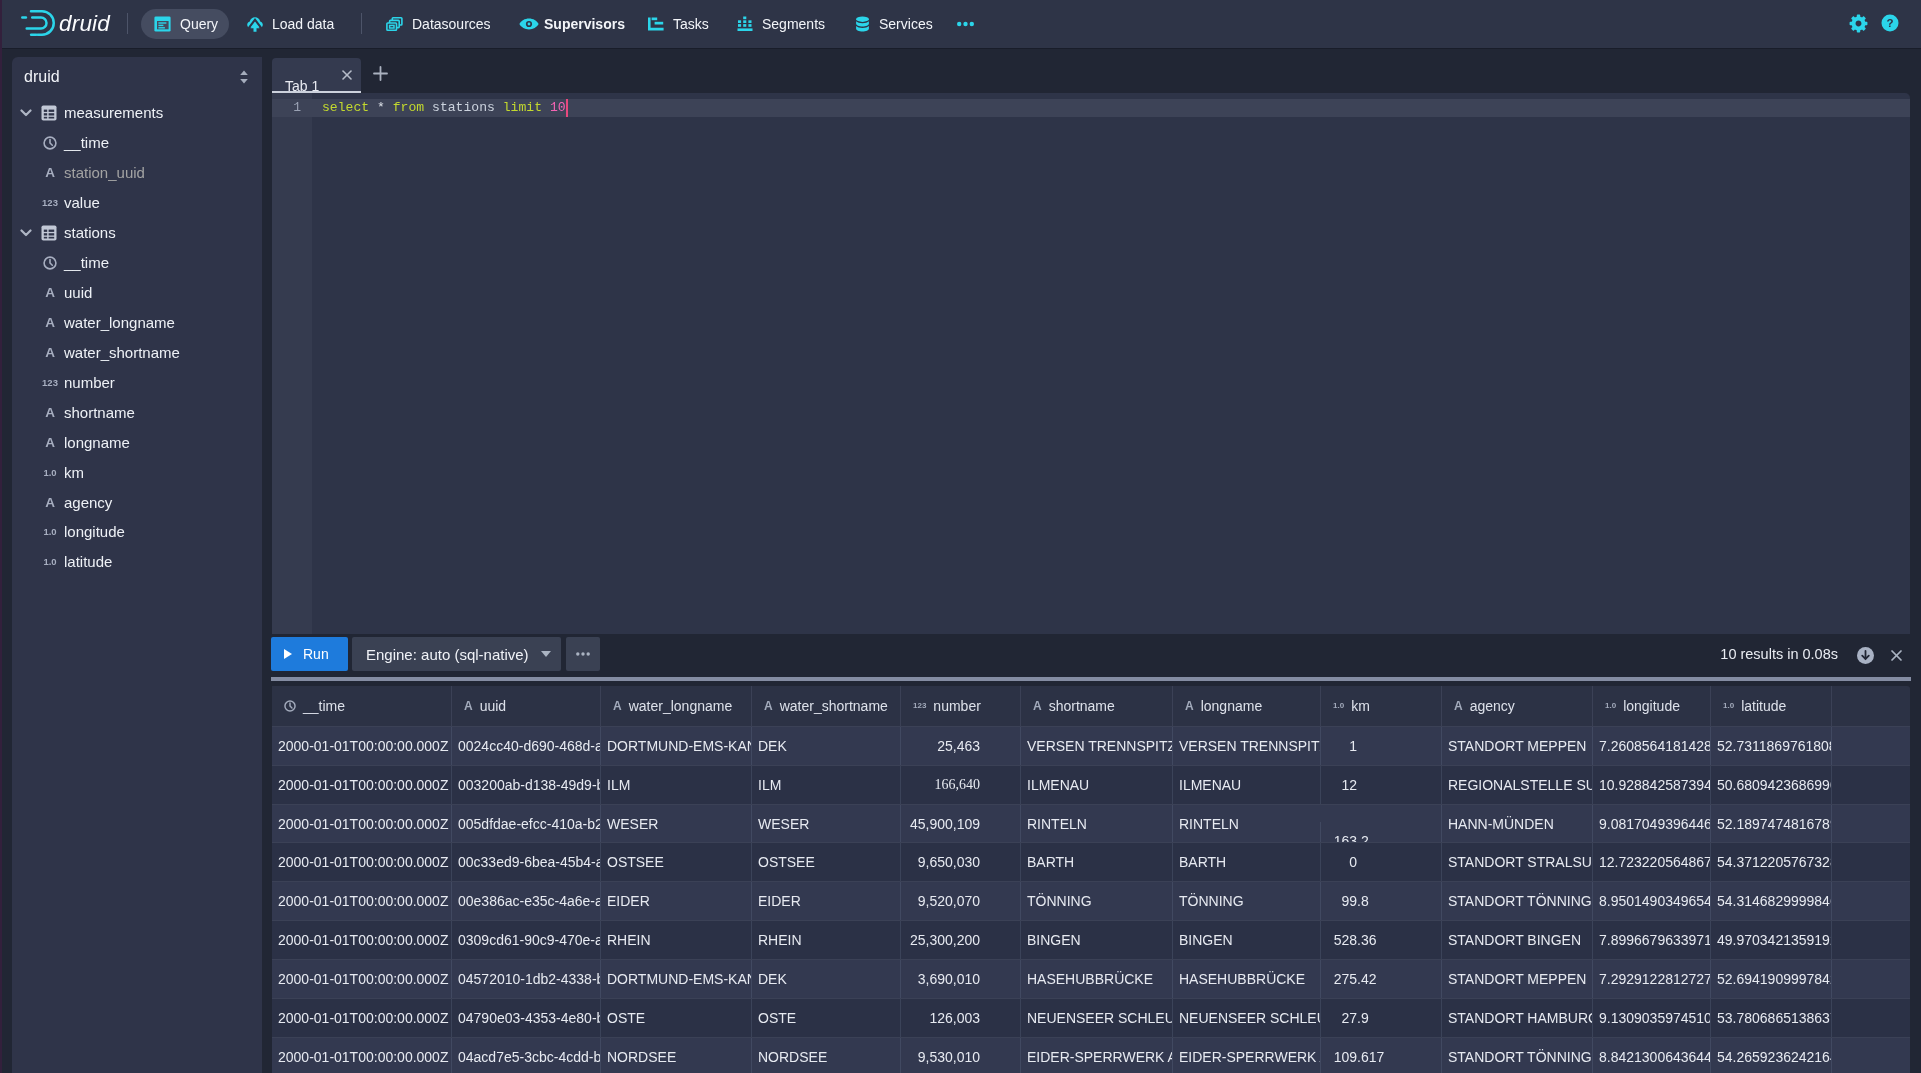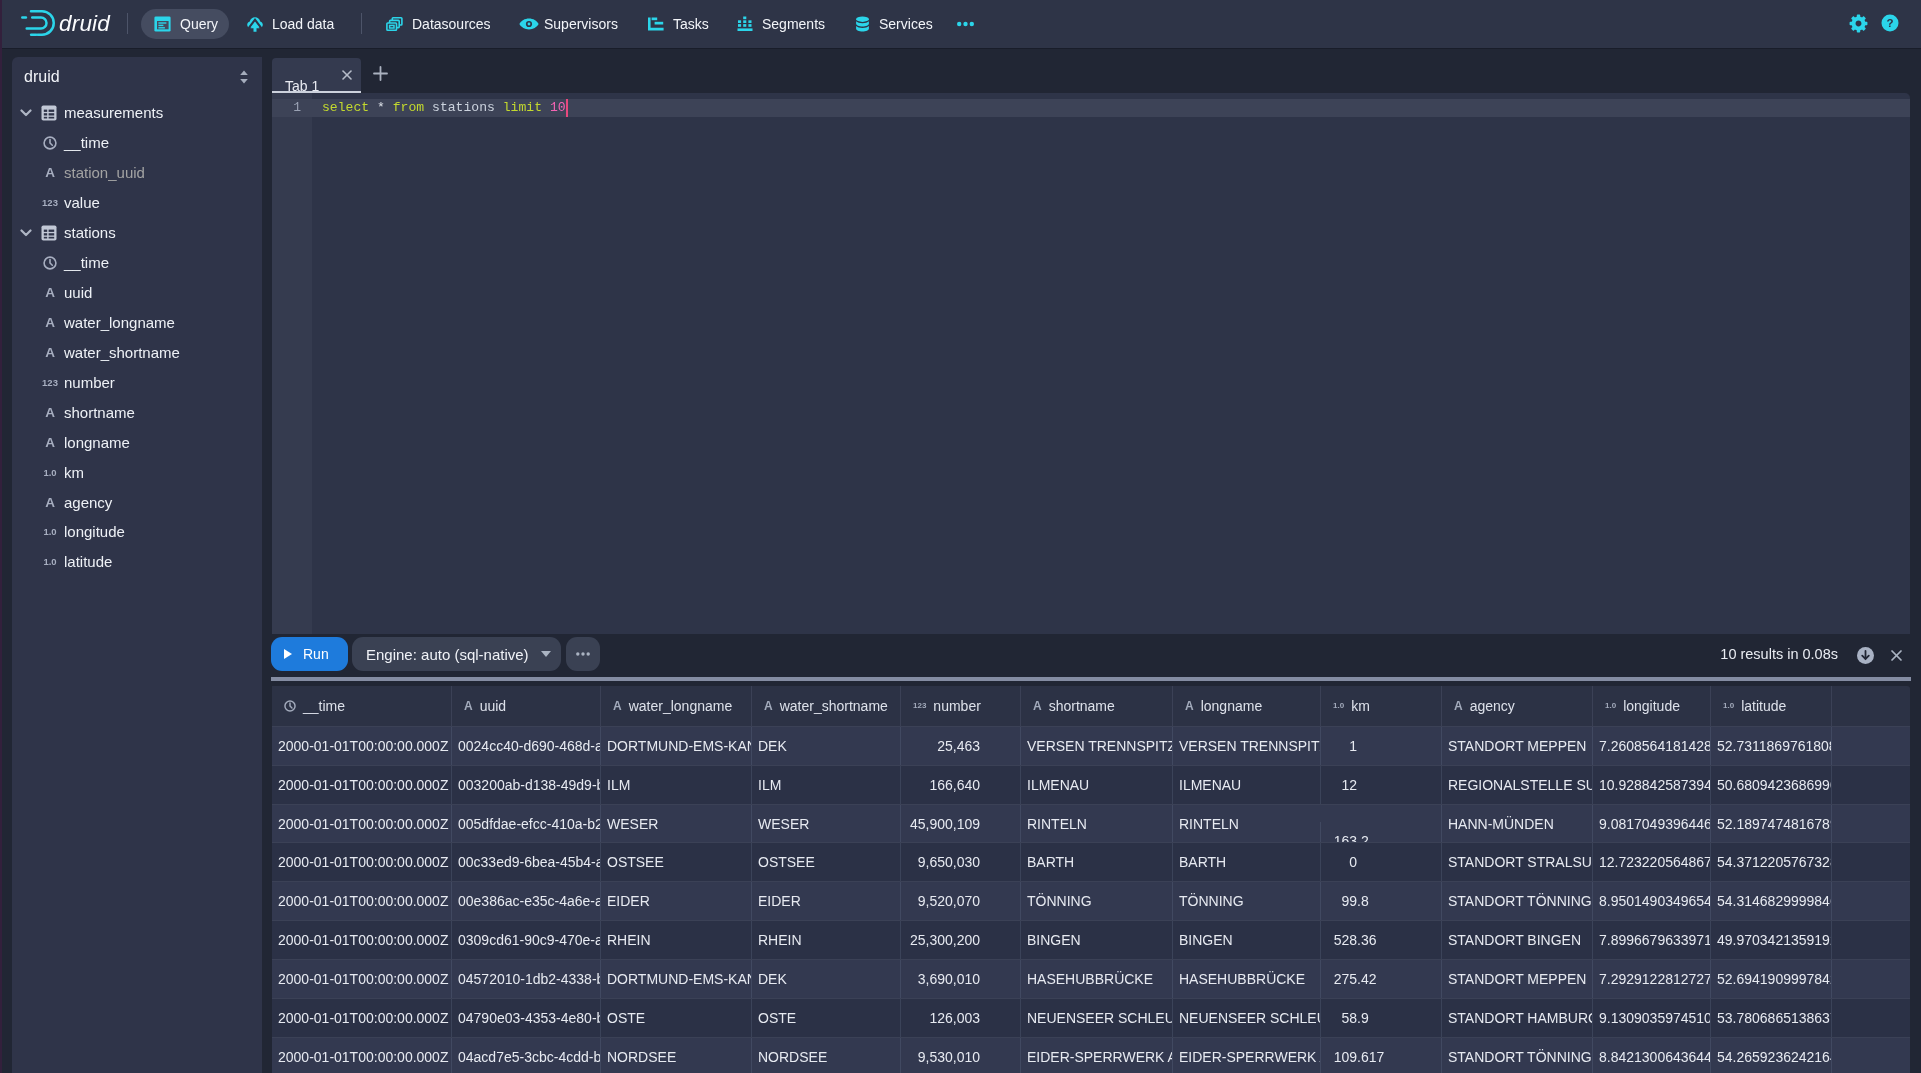--- a/index.html
+++ b/index.html
@@ -31,21 +31,21 @@
 #lnum { position:absolute; left:0; top:6px; width:29px; height:18.4px; text-align:right; color:#9aa2b4; font-family:"Liberation Mono", monospace; font-size:13.1px; line-height:18.4px; }
 #code { position:absolute; left:50px; top:6px; height:18.4px; line-height:18.4px; font-family:"Liberation Mono", monospace; font-size:13.1px; white-space:pre; }
 .kw { color:#c3d92e; }
 .pl { color:#dfe3ea; }
 .id { color:#ccd3de; }
 .nu { color:#f565b4; }
 #cursor { position:absolute; left:294px; top:6px; width:2px; height:18.4px; background:#e8487e; }
 
 
 #runbar { left:262px; top:634px; width:1659px; height:43px; background:#212634; }
-.btn { position:absolute; top:3px; height:34px; border-radius:11px; display:flex; align-items:center; color:#f0f2f7; font-size:14px; }
+.btn { position:absolute; top:3px; height:34px; border-radius:2px; display:flex; align-items:center; color:#f0f2f7; font-size:14px; }
 #runbtn { left:9px; width:77px; background:#1e7bdc; color:#fff; padding-left:12px; gap:10px; }
 #engbtn { left:90px; width:209px; background:#3a4153; padding-left:14px; font-size:15px; }
 #morebtn { left:304px; width:34px; background:#3a4153; justify-content:center; letter-spacing:1px; color:#aab3c2; font-weight:bold; font-size:13px;}
 #results { position:absolute; right:83px; top:3px; height:34px; line-height:34px; color:#e9ecf2; font-size:14.5px; }
 
 
 #splitter { left:271px; top:677px; width:1640px; height:4px; background:#848ca2; }
 
 
 #table { left:272px; top:686px; width:1638px; height:387px; overflow:hidden; font-size:14px; }
@@ -103,21 +103,21 @@
     <svg width="17" height="15" viewBox="0 0 17 15">
           <g fill="#2e3447" stroke="#2bd5ea" stroke-width="1.6">
             <rect x="6.3" y="0.8" width="9.6" height="7.2" rx="0.8"></rect>
             <rect x="3.6" y="3.4" width="9.6" height="7.2" rx="0.8"></rect>
             <rect x="0.9" y="6" width="9.6" height="7.2" rx="0.8"></rect>
           </g>
           <rect x="3.6" y="8.4" width="4.4" height="2.6" fill="none" stroke="#2bd5ea" stroke-width="1.5"></rect>
         </svg>
     <span>Datasources</span>
   </div>
-  <div class="navitem" style="left:519px;">
+  <div class="navitem" style="left:519px;font-weight:bold;">
     <svg style="margin-right:-4px;" width="20" height="16" viewBox="0 0 20 16">
           <path class="cy" d="M10 2.6 C5.8 2.6 2.2 4.8 0.4 8 c1.8 3.2 5.4 5.4 9.6 5.4 s7.8-2.2 9.6-5.4 C17.8 4.8 14.2 2.6 10 2.6z"></path>
           <circle cx="10" cy="8" r="3.1" fill="#2e3447"></circle>
           <circle cx="10" cy="8" r="1.4" fill="#2bd5ea"></circle>
         </svg>
     <span>Supervisors</span>
   </div>
   <div class="navitem" style="left:647px;">
     <svg width="17" height="16" viewBox="0 0 17 16">
           <g class="cy">
@@ -379,21 +379,21 @@
         <div class="c" style="left:1169px;width:151px;">STANDORT MEPPEN</div>
         <div class="c" style="left:1320px;width:118px;">7.26085641814283</div>
         <div class="c" style="left:1438px;width:121px;">52.73118697618082</div>
         <div class="c" style="left:1559px;width:79px;"></div>
       </div>
     <div class="row even" style="top:78.73px;">
         <div class="c" style="left:0px;width:179px;">2000-01-01T00:00:00.000Z</div>
         <div class="c" style="left:179px;width:149px;">003200ab-d138-49d9-b4a2</div>
         <div class="c" style="left:328px;width:151px;">ILM</div>
         <div class="c" style="left:479px;width:149px;">ILM</div>
-        <div class="c rnum" style="left:628px;width:120px;">166,640</div>
+        <div class="c rnum" style="left:628px;width:120px;font-family:Liberation Serif, serif;">166,640</div>
         <div class="c" style="left:748px;width:152px;">ILMENAU</div>
         <div class="c" style="left:900px;width:148px;">ILMENAU</div>
         <div class="c km" style="left:1048px;width:121px;"><span class="ki">12</span><span></span></div>
         <div class="c" style="left:1169px;width:151px;">REGIONALSTELLE SUHL</div>
         <div class="c" style="left:1320px;width:118px;">10.92884258739402</div>
         <div class="c" style="left:1438px;width:121px;">50.68094236869906</div>
         <div class="c" style="left:1559px;width:79px;"></div>
       </div>
     <div class="row odd" style="top:117.56px;">
         <div class="c" style="left:0px;width:179px;">2000-01-01T00:00:00.000Z</div>
@@ -466,21 +466,21 @@
         <div class="c" style="left:1559px;width:79px;"></div>
       </div>
     <div class="row even" style="top:311.71px;">
         <div class="c" style="left:0px;width:179px;">2000-01-01T00:00:00.000Z</div>
         <div class="c" style="left:179px;width:149px;">04790e03-4353-4e80-b2a4</div>
         <div class="c" style="left:328px;width:151px;">OSTE</div>
         <div class="c" style="left:479px;width:149px;">OSTE</div>
         <div class="c rnum" style="left:628px;width:120px;">126,003</div>
         <div class="c" style="left:748px;width:152px;">NEUENSEER SCHLEUSE</div>
         <div class="c" style="left:900px;width:148px;">NEUENSEER SCHLEUSE</div>
-        <div class="c km" style="left:1048px;width:121px;"><span class="ki">58</span><span>.9</span></div>
+        <div class="c km" style="left:1048px;width:121px;"><span class="ki">27</span><span>.9</span></div>
         <div class="c" style="left:1169px;width:151px;">STANDORT HAMBURG</div>
         <div class="c" style="left:1320px;width:118px;">9.13090359745104</div>
         <div class="c" style="left:1438px;width:121px;">53.78068651386376</div>
         <div class="c" style="left:1559px;width:79px;"></div>
       </div>
     <div class="row odd" style="top:350.54px;">
         <div class="c" style="left:0px;width:179px;">2000-01-01T00:00:00.000Z</div>
         <div class="c" style="left:179px;width:149px;">04acd7e5-3cbc-4cdd-ba2f</div>
         <div class="c" style="left:328px;width:151px;">NORDSEE</div>
         <div class="c" style="left:479px;width:149px;">NORDSEE</div>

